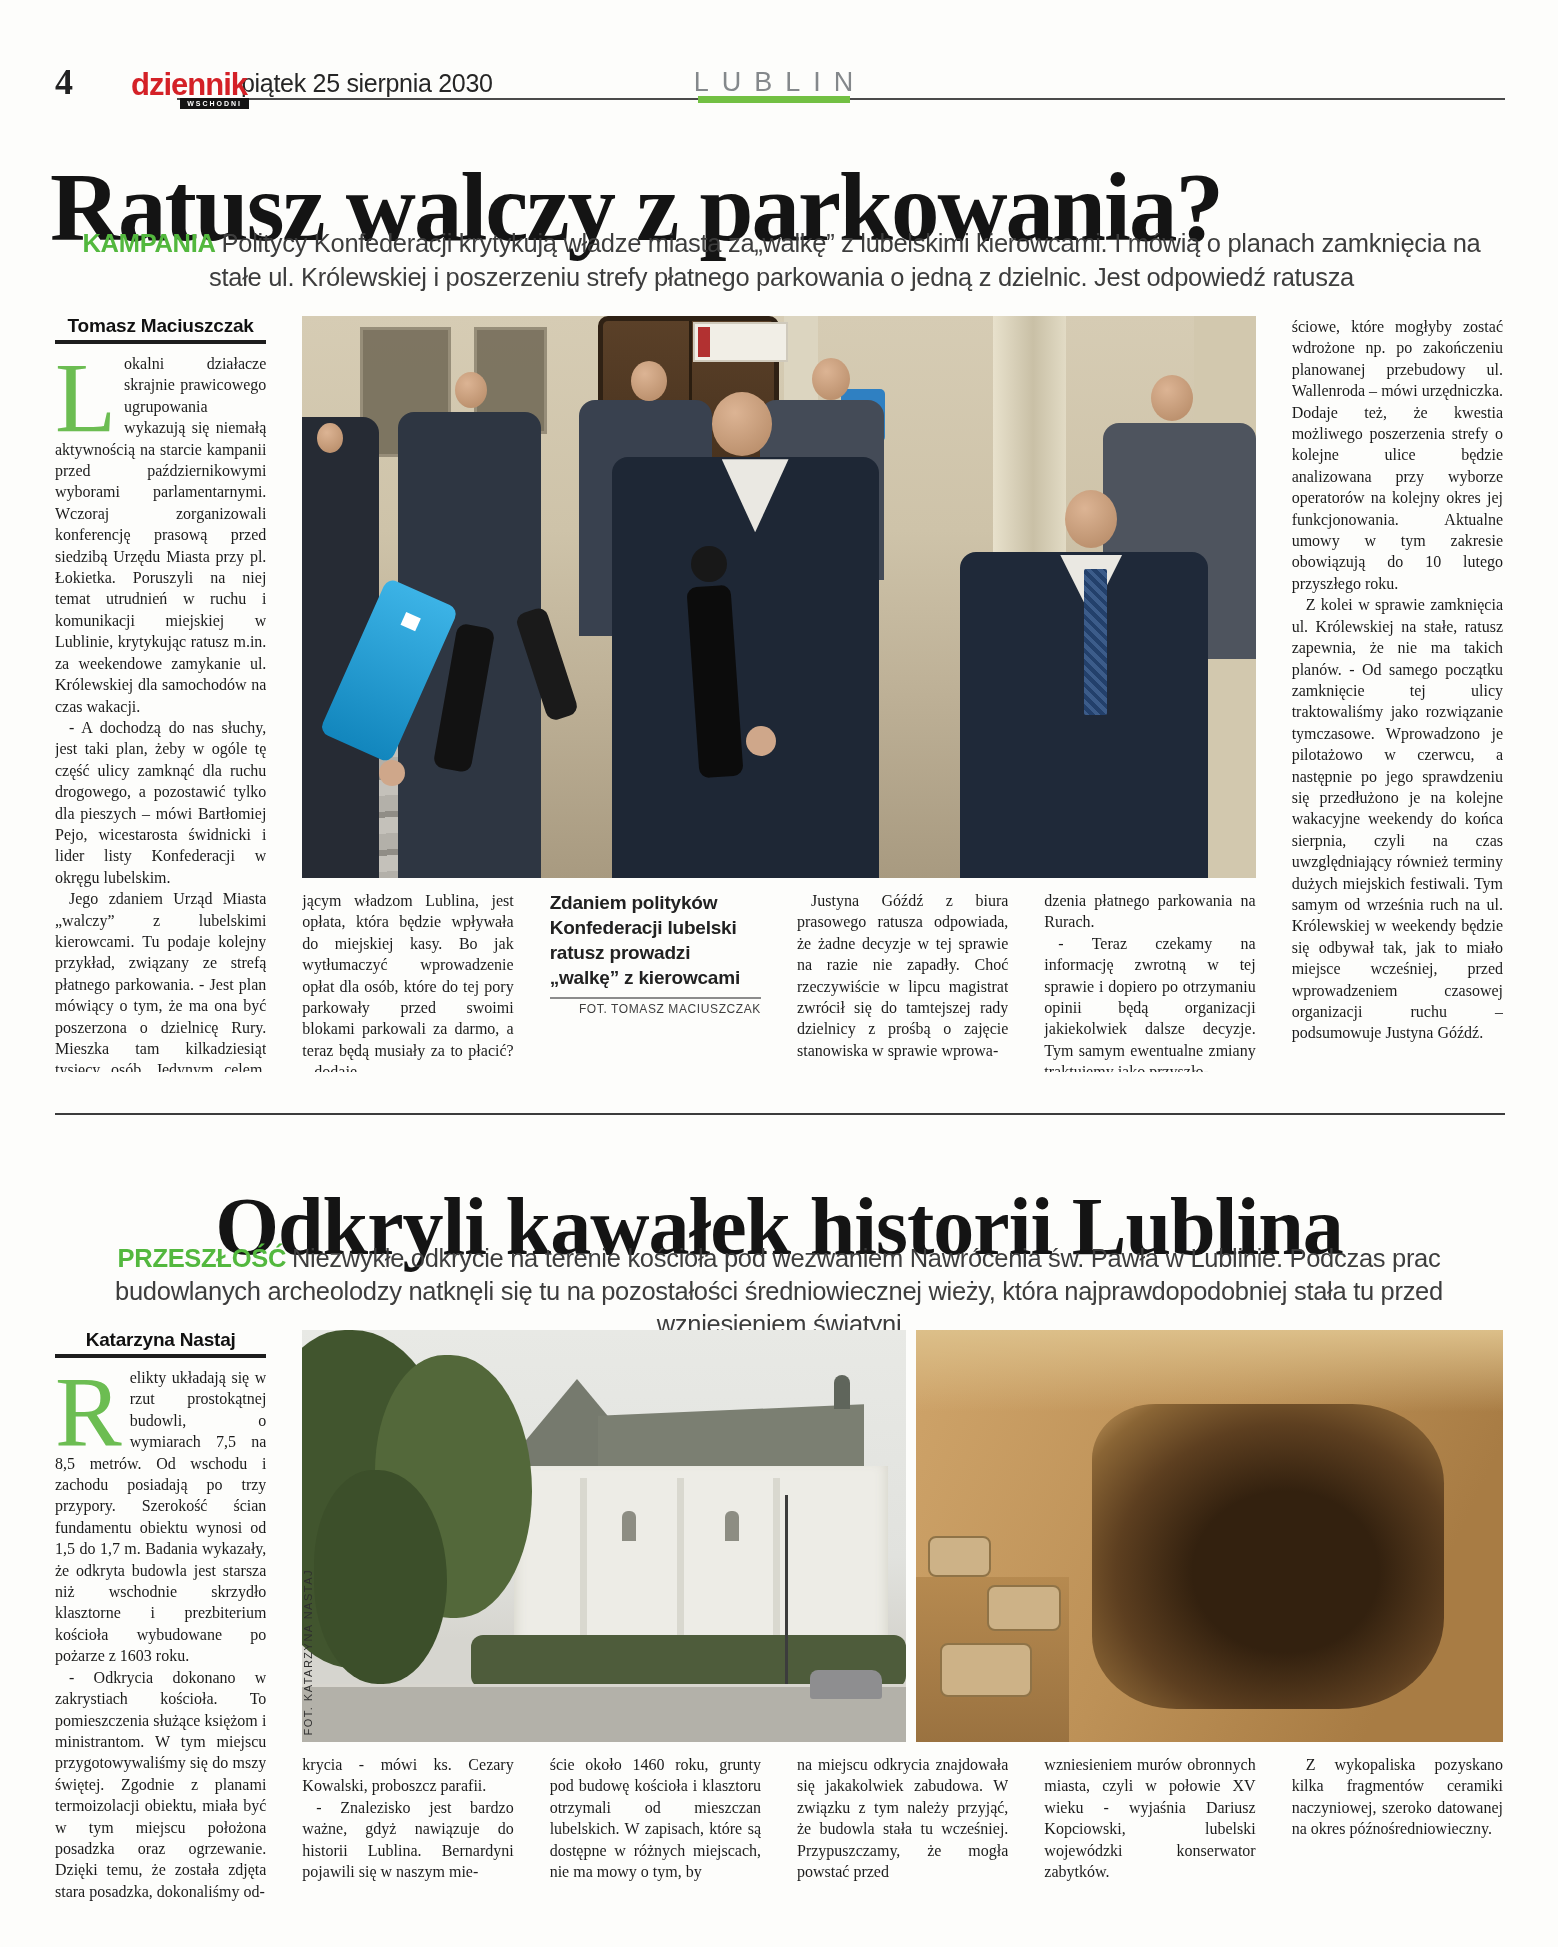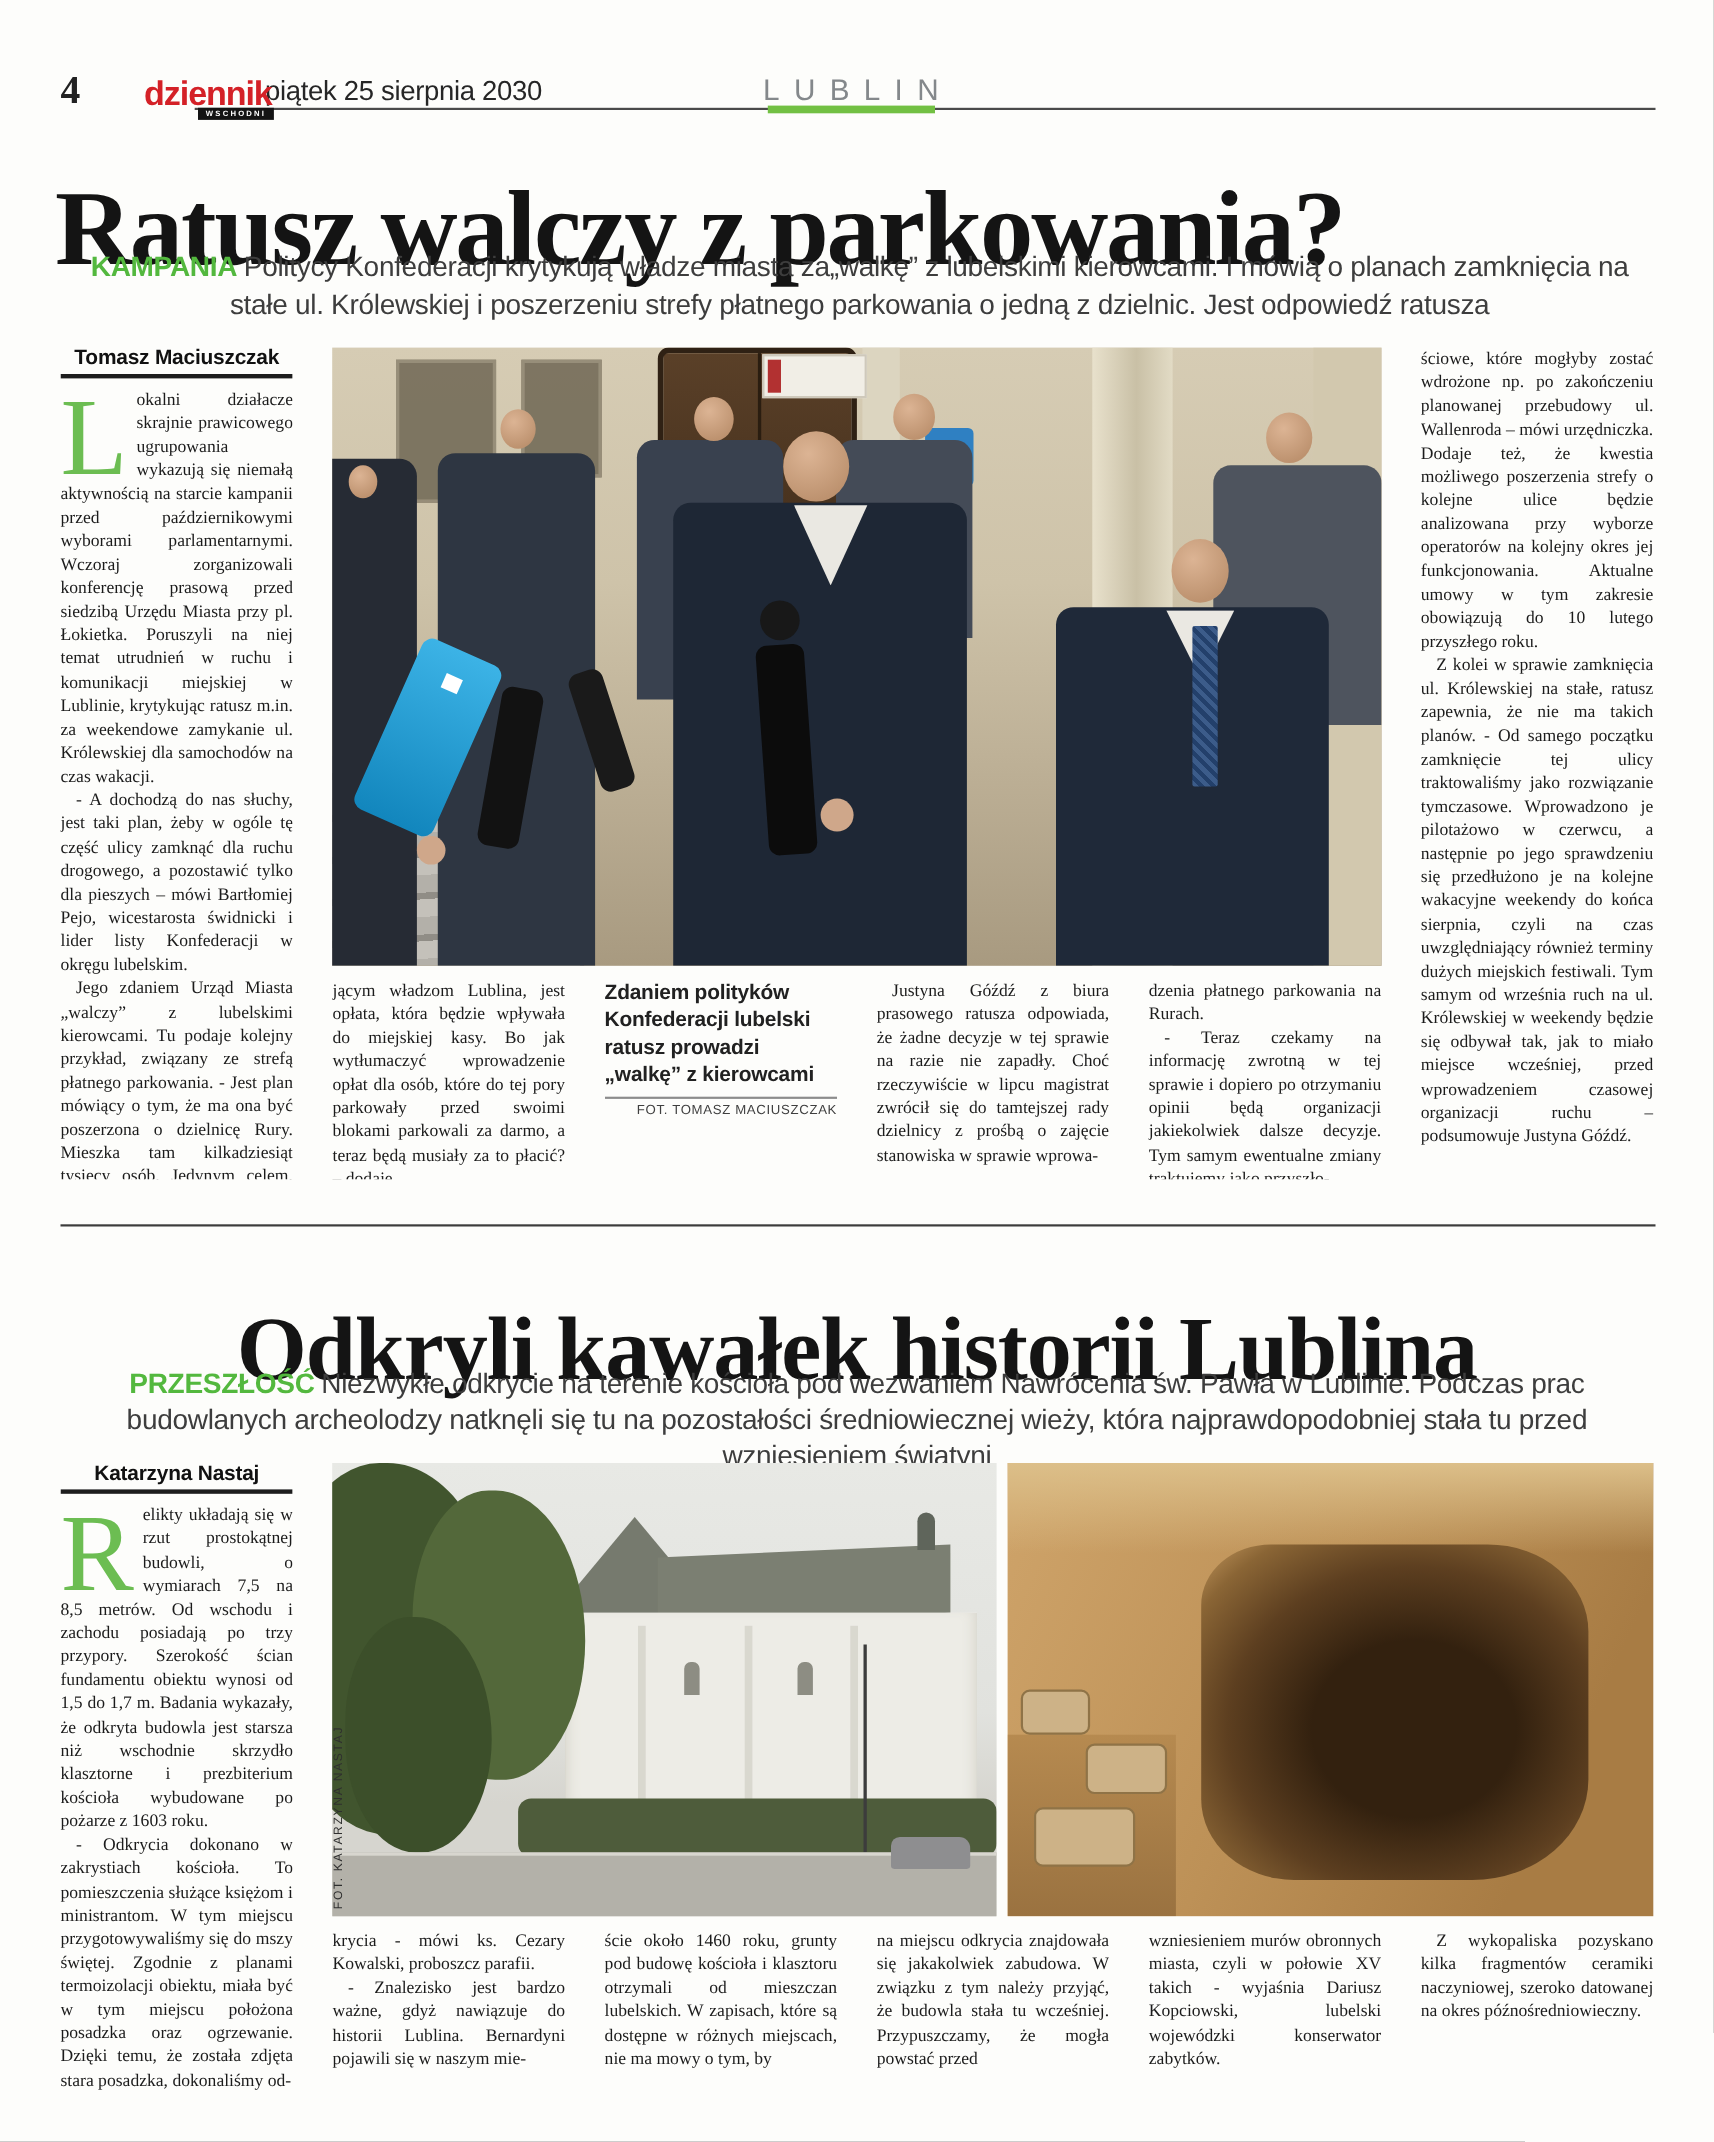--- a/index.html
+++ b/index.html
@@ -262,20 +262,20 @@
       <p>krycia - mówi ks. Cezary Kowalski, proboszcz parafii.</p>
       <p class="ind">- Znalezisko jest bardzo ważne, gdyż nawiązuje do historii Lublina. Bernardyni pojawili się w naszym mie-</p>
     </div>
     <div class="cell bodytext" style="grid-column:3">
       <p>ście około 1460 roku, grunty pod budowę kościoła i klasztoru otrzymali od mieszczan lubelskich. W zapisach, które są dostępne w różnych miejscach, nie ma mowy o tym, by</p>
     </div>
     <div class="cell bodytext" style="grid-column:4">
       <p>na miejscu odkrycia znajdowała się jakakolwiek zabudowa. W związku z tym należy przyjąć, że budowla stała tu wcześniej. Przypuszczamy, że mogła powstać przed</p>
     </div>
     <div class="cell bodytext" style="grid-column:5">
-      <p>wzniesieniem murów obronnych miasta, czyli w połowie XV takich - wyjaśnia Dariusz Kopciowski, lubelski wojewódzki konserwator zabytków.</p>
+      <p>wzniesieniem murów obronnych miasta, czyli w połowie XV wieku - wyjaśnia Dariusz Kopciowski, lubelski wojewódzki konserwator zabytków.</p>
     </div>
     <div class="cell bodytext" style="grid-column:6">
       <p class="ind">Z wykopaliska pozyskano kilka fragmentów ceramiki naczyniowej, szeroko datowanej na okres późnośredniowieczny.</p>
     </div>
   </div>
 
 </div>
 
 </body></html>

